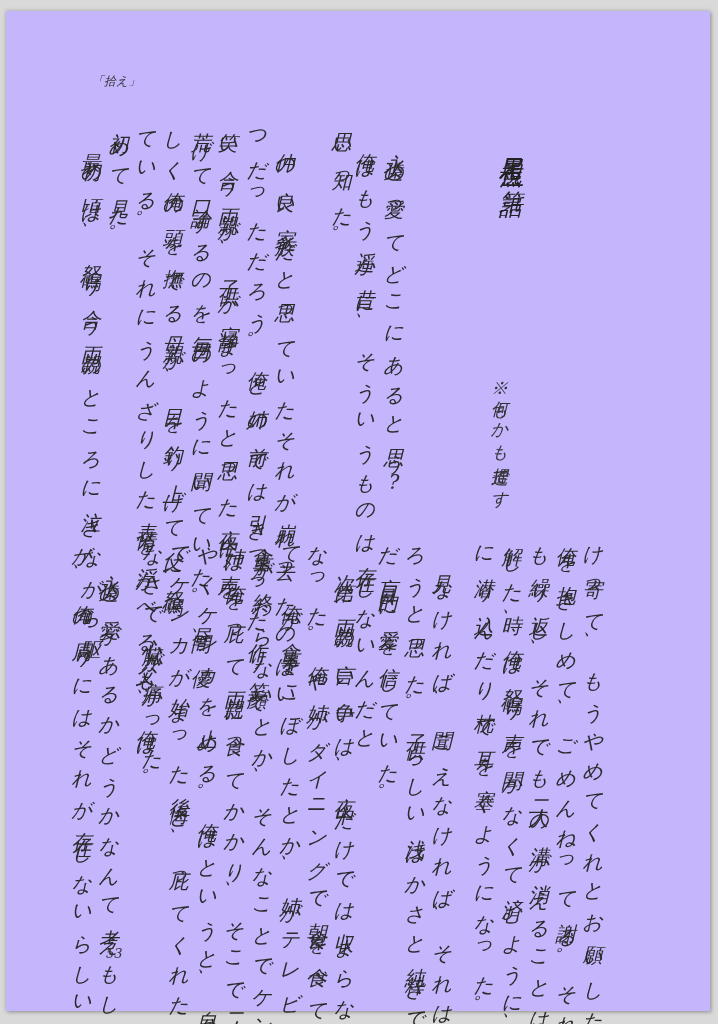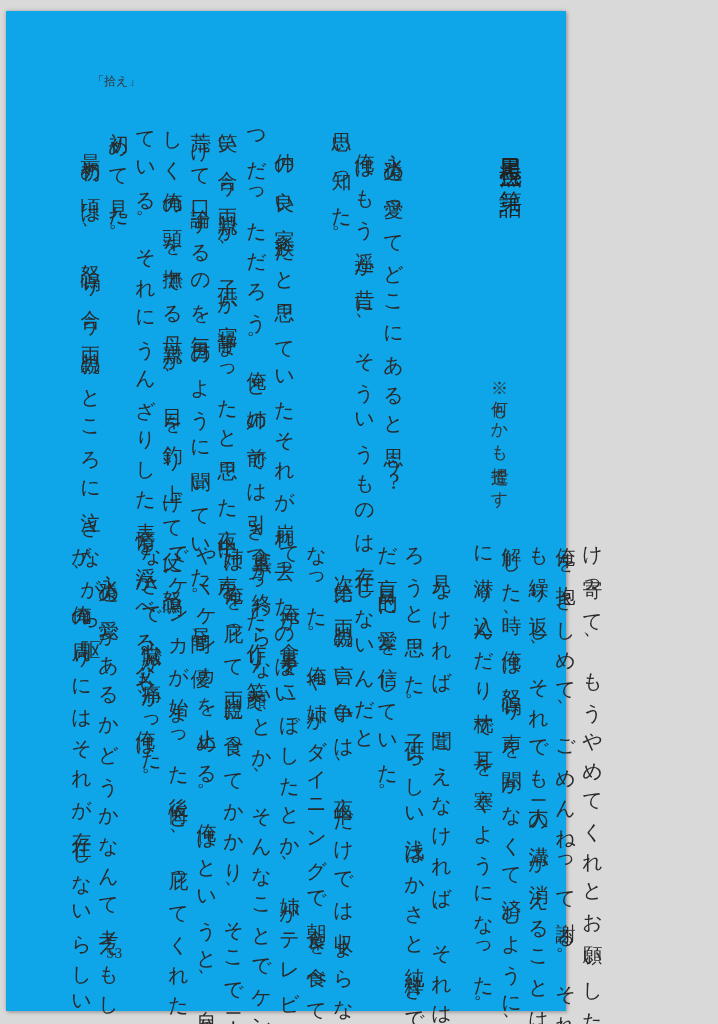--- a/index.html
+++ b/index.html
@@ -3,23 +3,24 @@
 <meta charset="utf-8">
 <style>
   html, body { margin:0; padding:0; }
   body {
     width:718px; height:1024px; overflow:hidden;
     background:#d9d9d9;
     position:relative;
     font-family: "DejaVu Serif", "Liberation Serif", serif;
   }
   .paper {
-    position:absolute; left:6px; top:11px; width:560px; height:1000px;
-    background:#0ea5e9;
+    position:absolute; left:6px; top:11px; width:704px; height:1000px;
+    background:#c4b5fd;
     box-shadow: 0 0 4px rgba(0,0,0,0.25), 2px 2px 3px rgba(0,0,0,0.15);
+    font-style: italic;
   }
   .running-head {
     position:absolute; left:86px; top:62px;
     font-size:12px; color:#333; letter-spacing:0;
     white-space:nowrap;
   }
   .page-number {
     position:absolute; left:86px; top:935px;
     font-size:13px; color:#333;margin-left:14px;
   }

